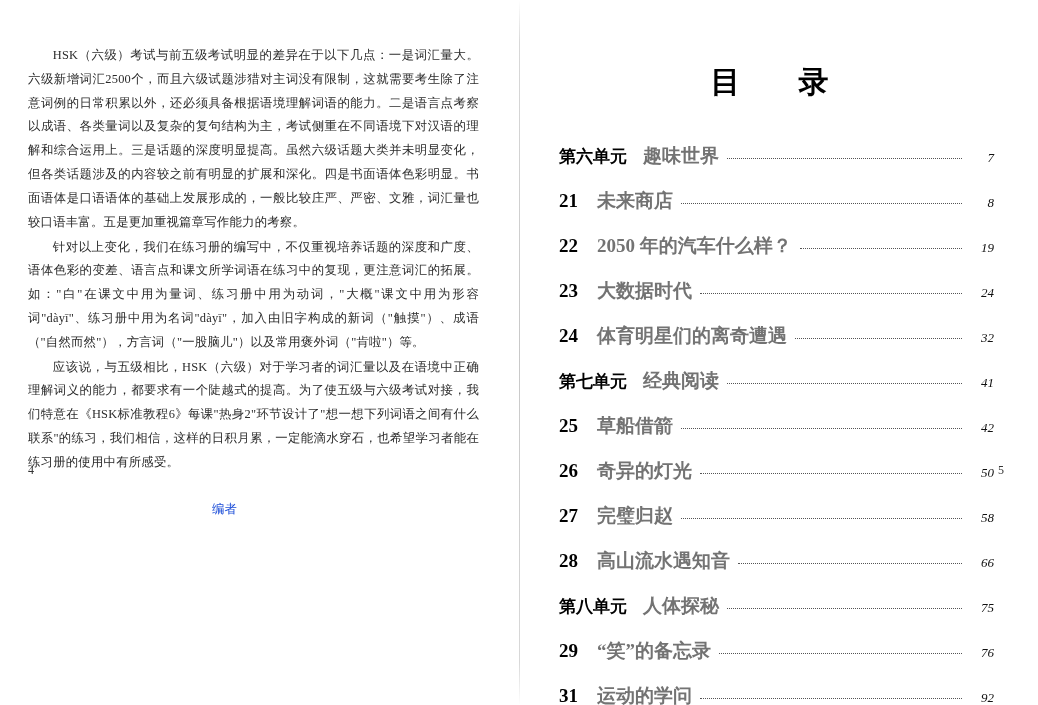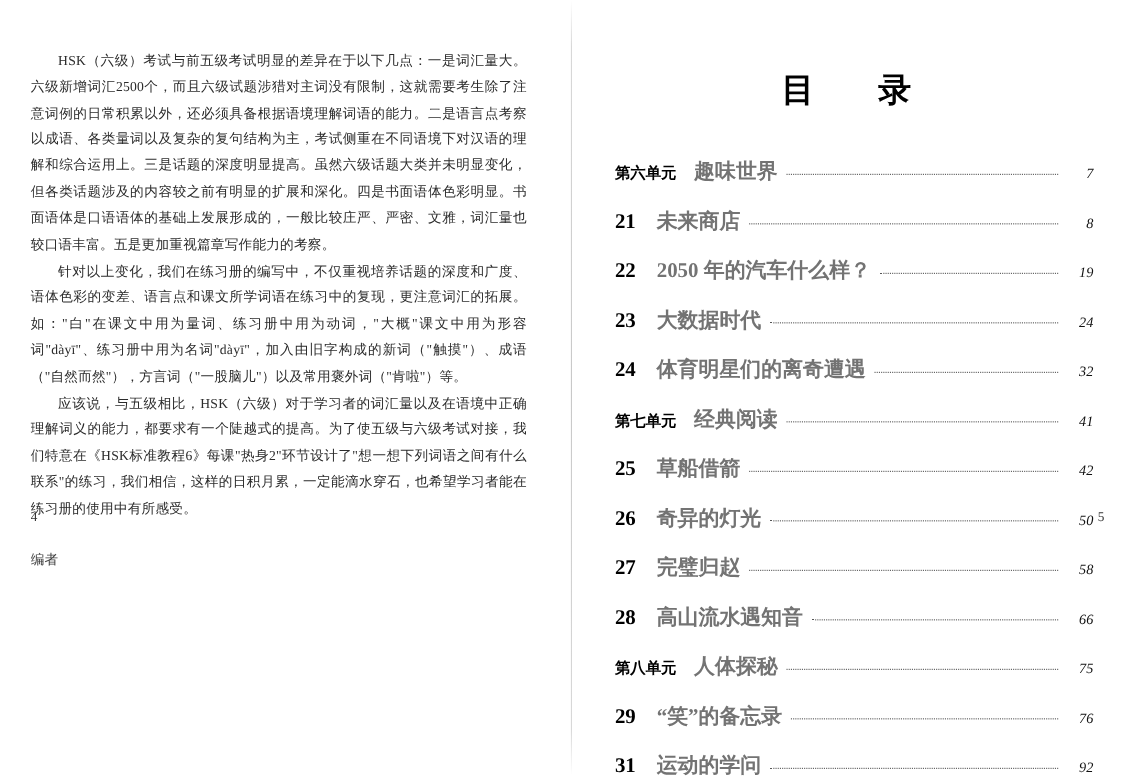--- a/index.html
+++ b/index.html
@@ -48,24 +48,24 @@
     text-align: justify;
     color: #2b2b2b;
     letter-spacing: 0.2px;
   }
   .body-text p {
     margin: 0 0 1px 0;
     text-indent: 2em;
   }
   .signature {
     margin-top: 26px;
-    text-align: left;
+    text-align: center;
     padding-right: 58px;
     font-size: 12.4px;
-    color: #404040;
+    color: #1d4ed8;
   }
   .folio {
     position: absolute;
     bottom: 22px;
     font-size: 12px;
     color: #333;
     font-family: "Liberation Serif", serif;
   }
   .folio-left { left: 28px; }
   .folio-right { right: 34px; }
@@ -103,21 +103,21 @@
     width: 38px;
     font-size: 19px;
     font-weight: bold;
     color: #000;
     letter-spacing: 0px;
     line-height: 1;
   }
   .toc-unitname {
     flex: 0 0 auto;
     font-weight: bold;
-    font-size: 14px;
+    font-size: 17px;
     color: #000;
     margin-right: 16px;
   }
   .toc-label {
     flex: 0 0 auto;
     font-weight: bold;
     font-size: 19px;
     color: #737373;
     white-space: nowrap;
   }

